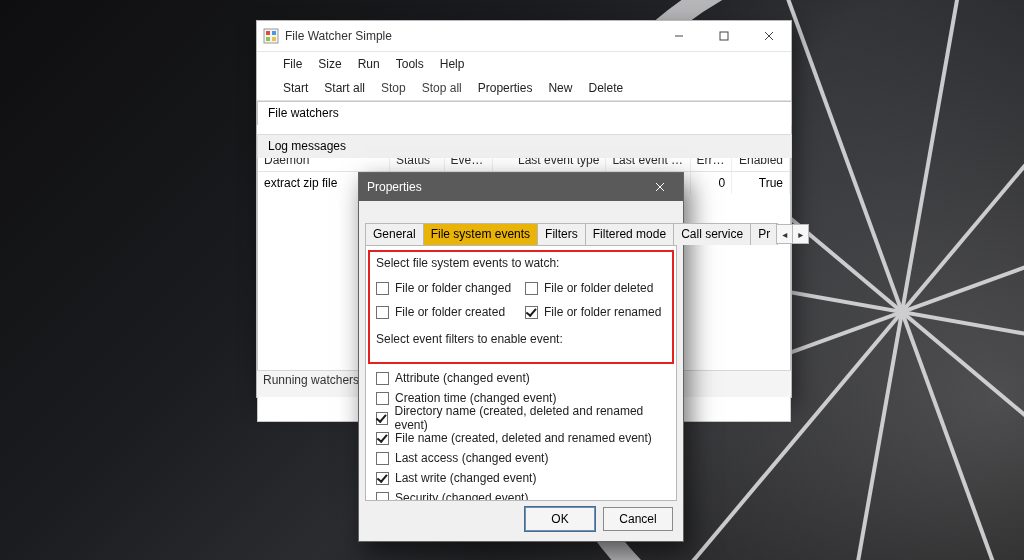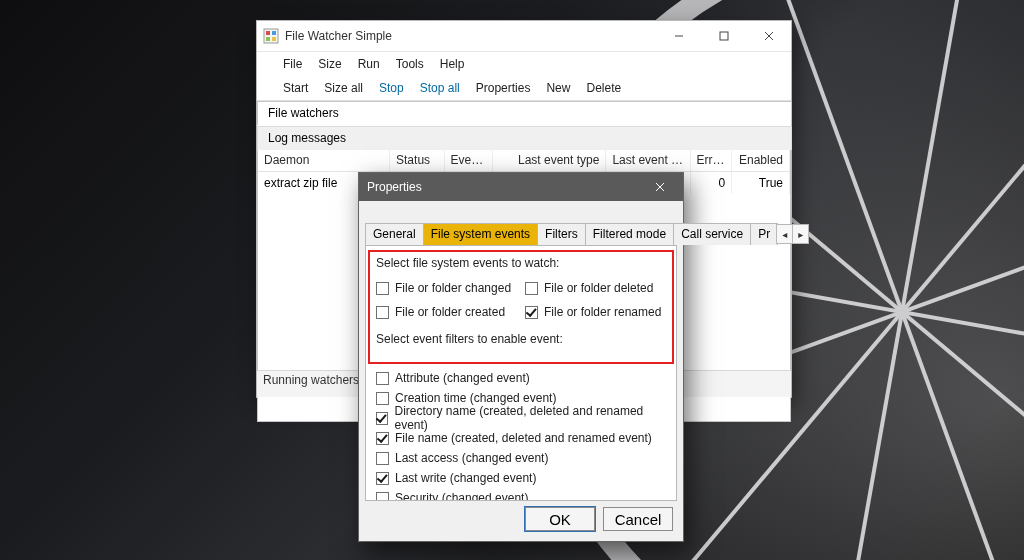--- a/index.html
+++ b/index.html
@@ -14,24 +14,24 @@
   
   .win { position:absolute; left:256px; top:20px; width:534px; height:376px; background:#fff; border:1px solid #b9b9b9; box-shadow:4px 8px 20px rgba(0,0,0,.45); }
   .titlebar { height:30px; display:flex; align-items:center; padding:0 0 0 6px; border-bottom:1px solid #e6e6e6; color:#333; }
   .app-icon { width:16px; height:16px; margin-right:6px; display:inline-flex; align-items:center; justify-content:center; }
   .title-text { flex:1; font-size:12px; }
   .win-ctrls { display:flex; }
   .win-btn { width:45px; height:30px; display:flex; align-items:center; justify-content:center; color:#555; }
   .menubar, .toolbar { display:flex; gap:0; padding:2px 18px; }
   .menubar span, .toolbar span { padding:3px 8px; color:#222; }
   .toolbar { border-top:0; }
-  .toolbar .disabled { color:#0369a1; }
+  .toolbar .disabled { color:#404040; }
   .tabstrip { display:flex; border-top:1px solid #e1e1e1; background:#fff;flex-direction:column; }
   .tab { padding:4px 10px 5px; border:1px solid #c7c7c7; border-bottom:none; background:#fafafa; margin-right:-1px; font-size:12px; }
-  .tab.inactive { background:#f0f0f0; border-top-color:#dcdcdc; border-left-color:#dcdcdc; border-right-color:#dcdcdc; position:relative; top:1px; }
+  .tab.inactive { background:#f0f0f0; border-top-color:#dcdcdc; border-left-color:#dcdcdc; border-right-color:#dcdcdc; position:relative; top:9px; }
   .tab.active { background:#fff; position:relative; z-index:2; }
   .grid-wrap { border:1px solid #c7c7c7; border-top:none; height:272px; background:#fff; }
   .grid-head, .grid-row { display:flex; font-size:12px; }
   .grid-head { border-bottom:1px solid #e3e3e3; color:#2d2d2d; }
   .grid-head > div, .grid-row > div { padding:4px 6px; border-right:1px solid #eee; overflow:hidden; text-overflow:ellipsis; white-space:nowrap; }
   .c-daemon{width:149px;} .c-status{width:52px;text-align:left;} .c-events{width:44px;text-align:right;} .c-type{width:126px;text-align:right;} .c-time{width:89px;text-align:left;} .c-errors{width:36px;text-align:right;} .c-enabled{width:56px;text-align:right;border-right:none;}
   .statusbar { position:absolute; left:0; right:0; bottom:0; height:22px; border-top:1px solid #d7d7d7; background:#f4f4f4; padding:2px 6px; font-size:12px; color:#333; }
   
   .dlg { position:absolute; left:358px; top:172px; width:324px; height:368px; background:#f0f0f0; border:1px solid #646464; box-shadow:6px 10px 24px rgba(0,0,0,.55); display:flex; flex-direction:column; }
   .dlg-title { height:28px; background:#5a5a5a; color:#fff; display:flex; align-items:center; padding:0 8px; font-size:12px; }
@@ -43,21 +43,21 @@
   .dlg-tab-arrows { margin-left:auto; display:flex; }
   .dlg-tab-arrows div { width:15px; height:18px; border:1px solid #b8b8b8; background:#f7f7f7; display:flex; align-items:center; justify-content:center; font-size:10px; color:#333; margin-left:-1px; }
   .dlg-body { flex:1; margin:0 6px 6px 6px; border:1px solid #b8b8b8; background:#fff; padding:10px 10px 6px 10px; overflow:hidden; box-sizing:border-box; }
   .section-label { font-size:12px; color:#222; margin-bottom:8px; }
   .cb-row { display:flex; align-items:center; height:20px; font-size:12px; color:#222; }
   .cb { width:13px; height:13px; border:1px solid #6f6f6f; background:#fff; margin-right:6px; box-sizing:border-box; display:inline-flex; align-items:center; justify-content:center; }
   .cb.checked::after { content:""; width:8px; height:4px; border-left:2px solid #1a1a1a; border-bottom:2px solid #1a1a1a; transform:rotate(-50deg) translate(0,-1px); }
   .two-col { display:grid; grid-template-columns:1fr 1fr; row-gap:4px; column-gap:8px; }
   .redbox { outline:2px solid #e52021; outline-offset:2px; padding:2px 4px 6px 4px; margin:-2px -4px 8px -4px; }
   .dlg-buttons { display:flex; justify-content:flex-end; gap:8px; padding:0 10px 10px 0; }
-  .btn { min-width:68px; height:22px; border:1px solid #8a8a8a; background:#f5f5f5; font-size:15px; display:flex; align-items:center; justify-content:center; }
+  .btn { min-width:68px; height:22px; border:1px solid #8a8a8a; background:#f5f5f5; font-size:12px; display:flex; align-items:center; justify-content:center; }
   .btn.default { outline:1px solid #2f6fb3; }
 </style>
 </head>
 <body>
 
 <div class="desktop">
   <div class="wheel">
     <div class="spoke" style="transform:translate(-50%,-50%) rotate(10deg)"></div>
     <div class="spoke" style="transform:translate(-50%,-50%) rotate(40deg)"></div>
     <div class="spoke" style="transform:translate(-50%,-50%) rotate(70deg)"></div>
@@ -101,21 +101,21 @@
     <div class="menubar">
       <span>File</span>
       <span>Size</span>
       <span>Run</span>
       <span>Tools</span>
       <span>Help</span>
     </div>
 
     <div class="toolbar">
       <span>Start</span>
-      <span>Size all</span>
+      <span>Start all</span>
       <span class="disabled">Stop</span>
       <span class="disabled">Stop all</span>
       <span>Properties</span>
       <span>New</span>
       <span>Delete</span>
     </div>
 
     <div class="tabstrip">
       <div class="tab active">File watchers</div>
       <div class="tab inactive">Log messages</div>

